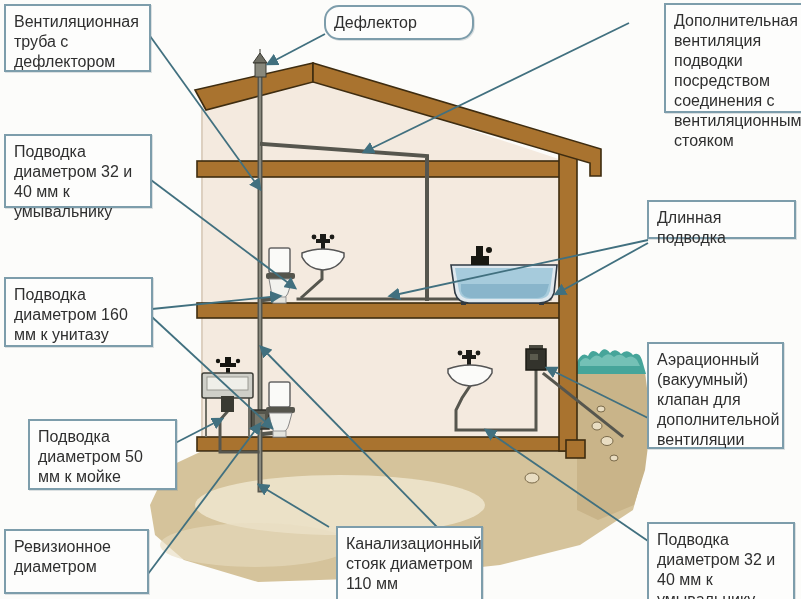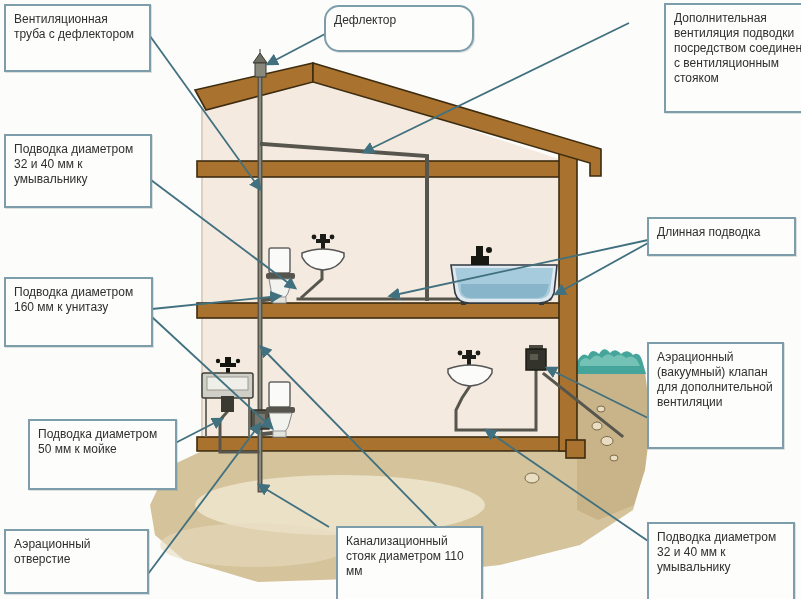--- a/index.html
+++ b/index.html
@@ -20,32 +20,32 @@
     position:relative;width:801px;height:599px;overflow:hidden;
     background:#fcfcfa;
     font-family:"Liberation Sans", sans-serif;
   }
   #diagram-svg{position:absolute;left:0;top:0;}
   .label-box{
     position:absolute;box-sizing:border-box;
     background:var(--box-bg);
     border:2px solid var(--box-border);
     padding:6px 8px;
-    font-size:12px;line-height:1.25;color:var(--text);
+    font-size:16px;line-height:1.25;color:var(--text);
     box-shadow:1px 1px 0 rgba(120,140,150,.25);
   }
   .b1{left:4px;top:4px;width:147px;height:68px;}
-  .b2{left:324px;top:5px;width:150px;height:47px;border-radius:15px;}
+  .b2{left:324px;top:5px;width:150px;height:35px;border-radius:15px;}
   .b3{left:628px;top:3px;width:167px;height:110px;margin-left:36px;}
   .b4{left:4px;top:134px;width:148px;height:74px;}
   .b5{left:4px;top:277px;width:149px;height:70px;}
   .b6{left:4px;top:419px;width:149px;height:71px;margin-left:24px;}
   .b7{left:4px;top:529px;width:145px;height:65px;}
   .b8{left:336px;top:526px;width:147px;height:83px;}
-  .b9{left:647px;top:217px;width:149px;height:39px;}
+  .b9{left:647px;top:200px;width:149px;height:39px;}
   .b10{left:647px;top:342px;width:137px;height:107px;}
   .b11{left:647px;top:522px;width:148px;height:80px;}
 </style>
 </head>
 <body>
 
 <div id="stage">
 
   <svg id="diagram-svg" width="801" height="599" viewBox="0 0 801 599">
     <defs>
@@ -204,19 +204,19 @@
       <line x1="329" y1="527" x2="259" y2="485" marker-end="url(#arrow)"></line>
     </g>
   </svg>
 
   <div class="label-box b1">Вентиляционная труба с дефлектором</div>
   <div class="label-box b2">Дефлектор</div>
   <div class="label-box b3">Дополнительная вентиляция подводки посредством соединения с вентиляционным стояком</div>
   <div class="label-box b4">Подводка диаметром 32 и 40 мм к умывальнику</div>
   <div class="label-box b5">Подводка диаметром 160 мм к унитазу</div>
   <div class="label-box b6">Подводка диаметром 50 мм к мойке</div>
-  <div class="label-box b7">Аэрационный отверстие</div>
+  <div class="label-box b7">Ревизионное диаметром</div>
   <div class="label-box b8">Канализационный стояк диаметром 110 мм</div>
   <div class="label-box b9">Длинная подводка</div>
   <div class="label-box b10">Аэрационный (вакуумный) клапан для дополнительной вентиляции</div>
   <div class="label-box b11">Подводка диаметром 32 и 40 мм к умывальнику</div>
 
 </div>
 
 </body></html>

